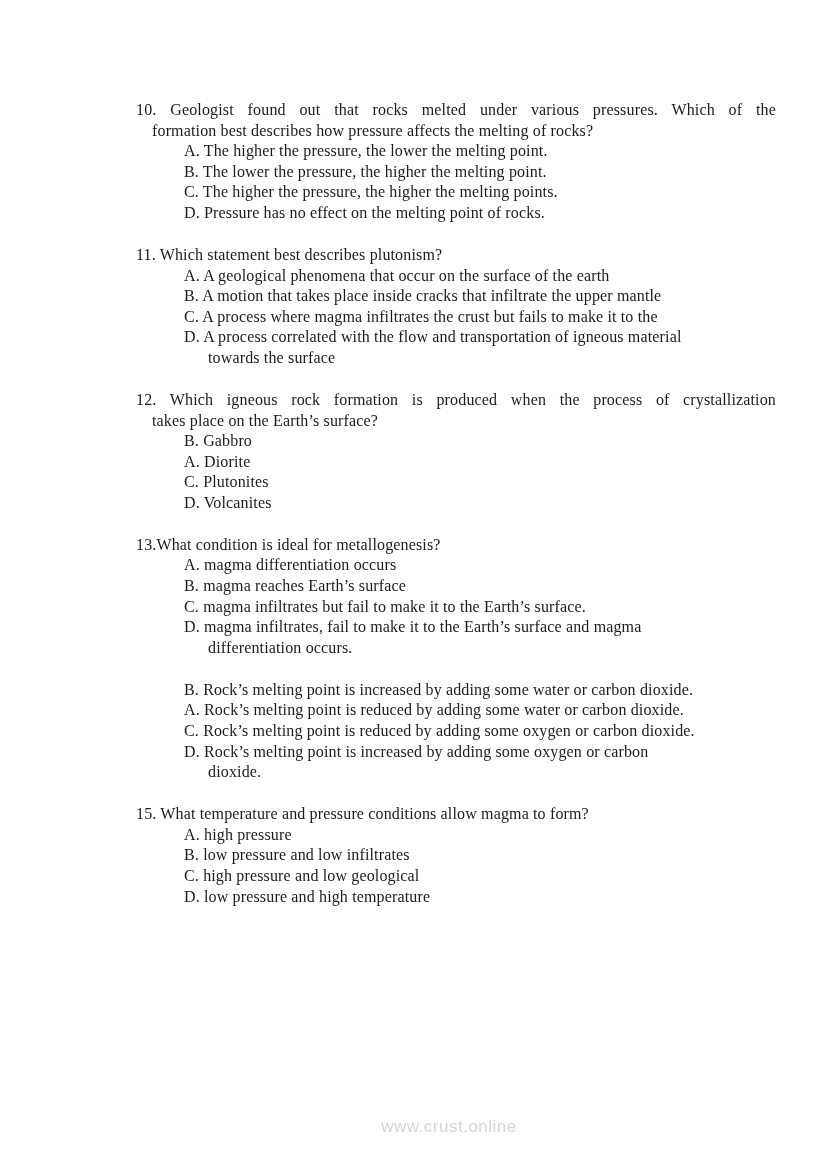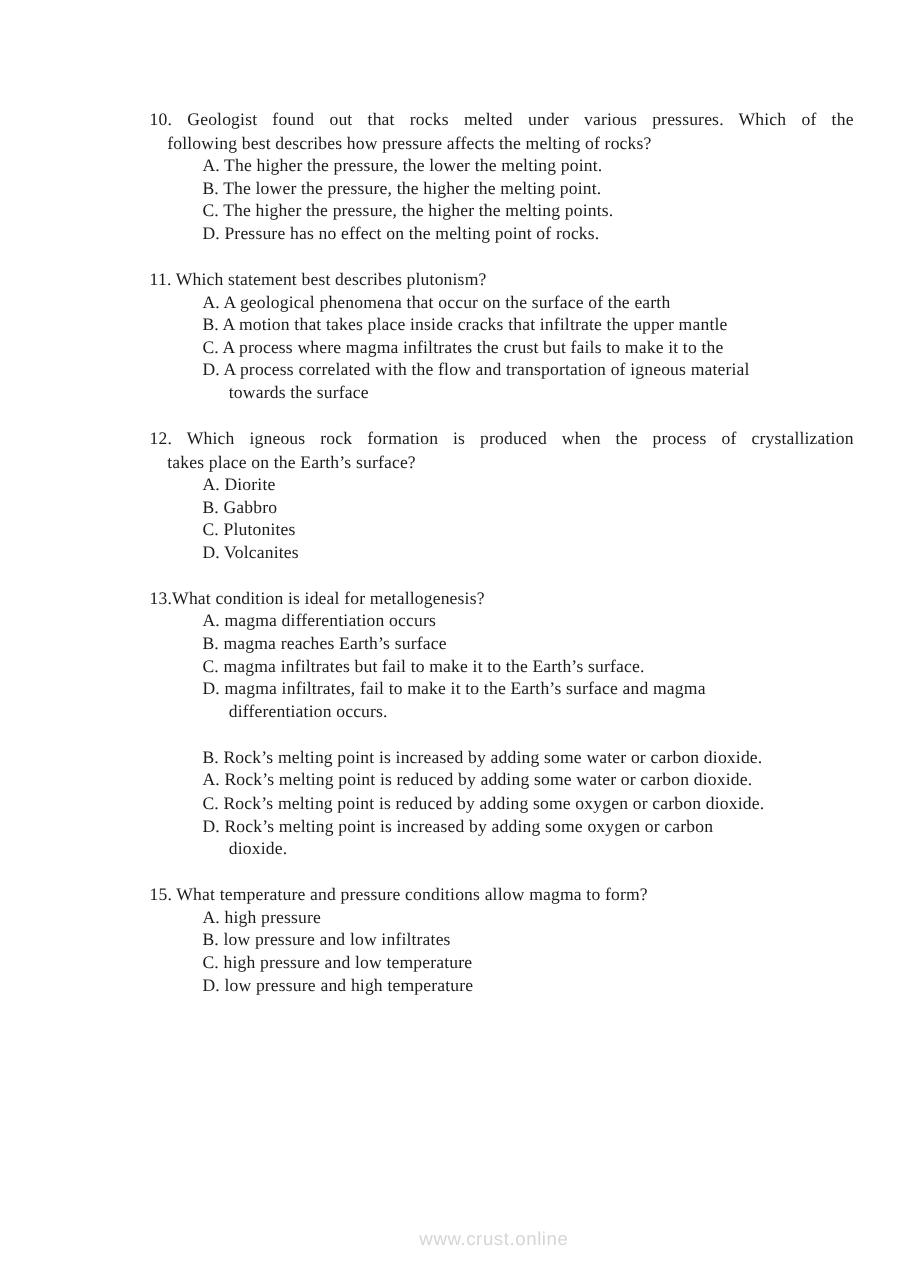--- a/index.html
+++ b/index.html
@@ -45,21 +45,21 @@
   }
 </style>
 </head>
 <body>
 
 <div class="page">
   <div class="content" id="question-list">
   <div class="question-block">
     <div class="q-text">
           <div class="q-line just"><span class="q-number">10. </span><span class="q-line-text">Geologist found out that rocks melted under various pressures. Which of the</span></div>
-          <div class="q-line q-wrap">following best describes how pressure affects the melting of rocks?</div>
+          <div class="q-line q-wrap">formation best describes how pressure affects the melting of rocks?</div>
         </div>
     <div class="q-options">
           <div class="option">
             <div class="opt-line"><span class="opt-letter">A. </span><span class="opt-text">The higher the pressure, the lower the melting point.</span></div>
           </div>
           <div class="option">
             <div class="opt-line"><span class="opt-letter">B. </span><span class="opt-text">The lower the pressure, the higher the melting point.</span></div>
           </div>
           <div class="option">
             <div class="opt-line"><span class="opt-letter">C. </span><span class="opt-text">The higher the pressure, the higher the melting points.</span></div>
@@ -91,24 +91,24 @@
         </div>
   </div>
 
   <div class="question-block">
     <div class="q-text">
           <div class="q-line just"><span class="q-number">12. </span><span class="q-line-text">Which igneous rock formation is produced when the process of crystallization</span></div>
           <div class="q-line q-wrap">takes place on the Earth’s surface?</div>
         </div>
     <div class="q-options">
           <div class="option">
-            <div class="opt-line"><span class="opt-letter">A. </span><span class="opt-text">Diorite</span></div>
+            <div class="opt-line"><span class="opt-letter">B. </span><span class="opt-text">Gabbro</span></div>
           </div>
           <div class="option">
-            <div class="opt-line"><span class="opt-letter">B. </span><span class="opt-text">Gabbro</span></div>
+            <div class="opt-line"><span class="opt-letter">A. </span><span class="opt-text">Diorite</span></div>
           </div>
           <div class="option">
             <div class="opt-line"><span class="opt-letter">C. </span><span class="opt-text">Plutonites</span></div>
           </div>
           <div class="option">
             <div class="opt-line"><span class="opt-letter">D. </span><span class="opt-text">Volcanites</span></div>
           </div>
         </div>
   </div>
 
@@ -156,21 +156,21 @@
           <div class="q-line"><span class="q-number">15. </span><span class="q-line-text">What temperature and pressure conditions allow magma to form?</span></div>
         </div>
     <div class="q-options">
           <div class="option">
             <div class="opt-line"><span class="opt-letter">A. </span><span class="opt-text">high pressure</span></div>
           </div>
           <div class="option">
             <div class="opt-line"><span class="opt-letter">B. </span><span class="opt-text">low pressure and low infiltrates</span></div>
           </div>
           <div class="option">
-            <div class="opt-line"><span class="opt-letter">C. </span><span class="opt-text">high pressure and low temperature</span></div>
+            <div class="opt-line"><span class="opt-letter">C. </span><span class="opt-text">high pressure and low geological</span></div>
           </div>
           <div class="option">
             <div class="opt-line"><span class="opt-letter">D. </span><span class="opt-text">low pressure and high temperature</span></div>
           </div>
         </div>
   </div>
 </div>
   <div class="watermark">www.crust.online</div>
 </div>
 

